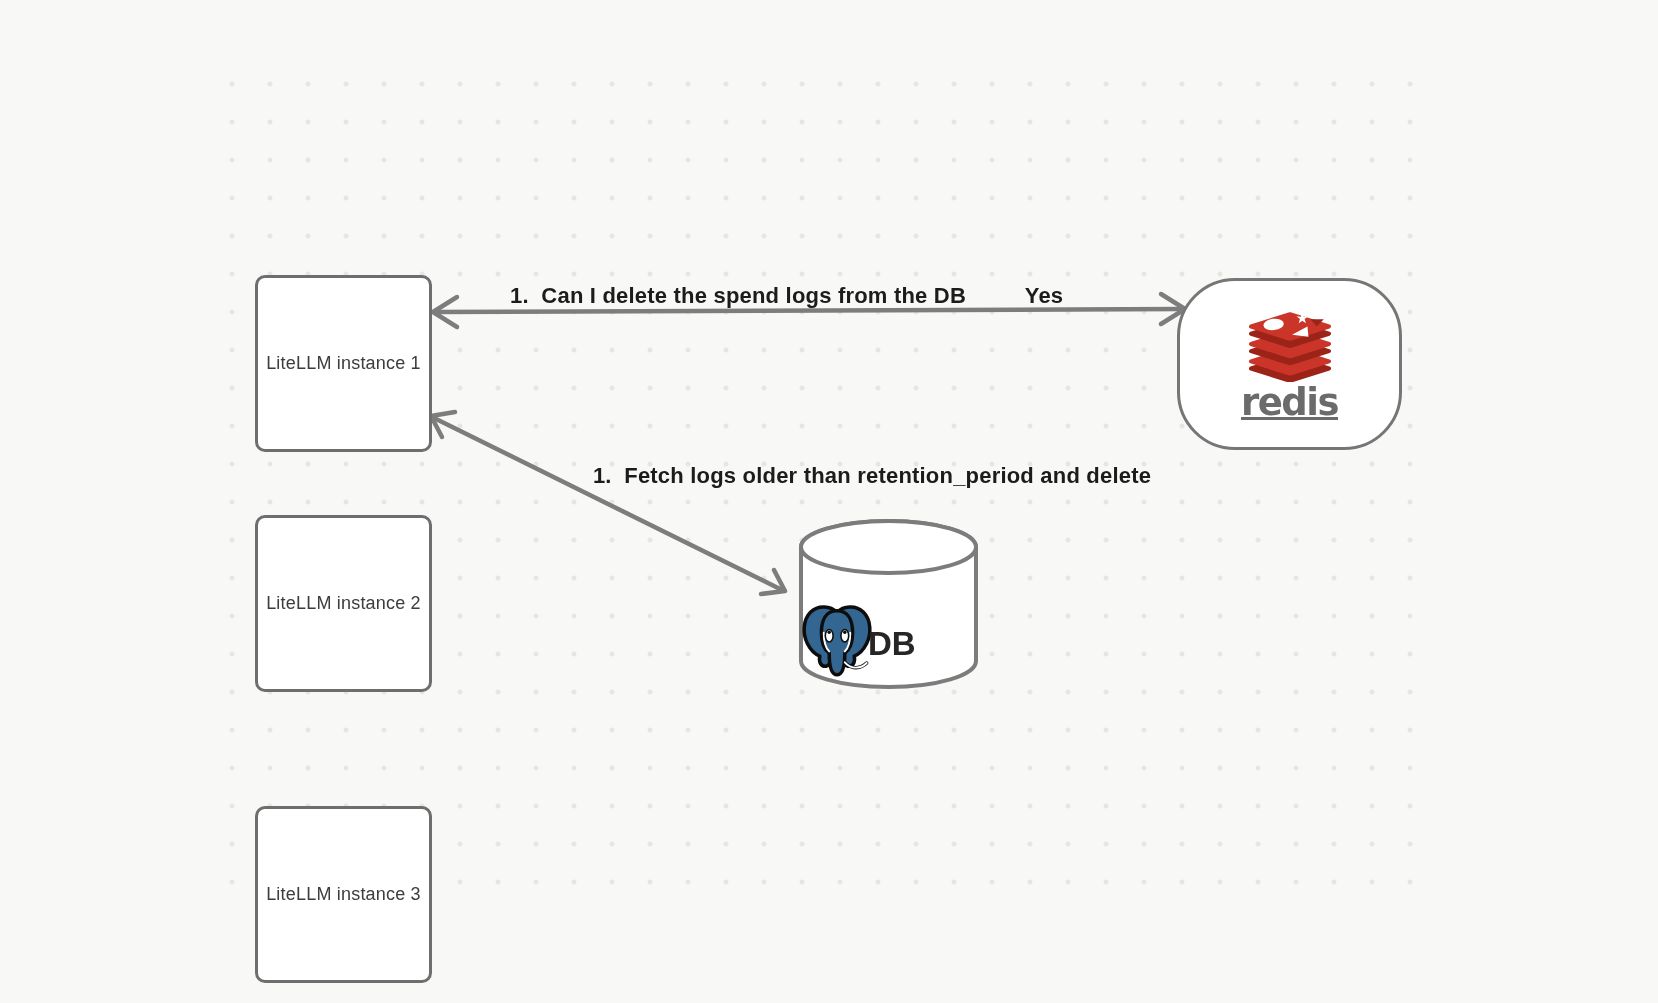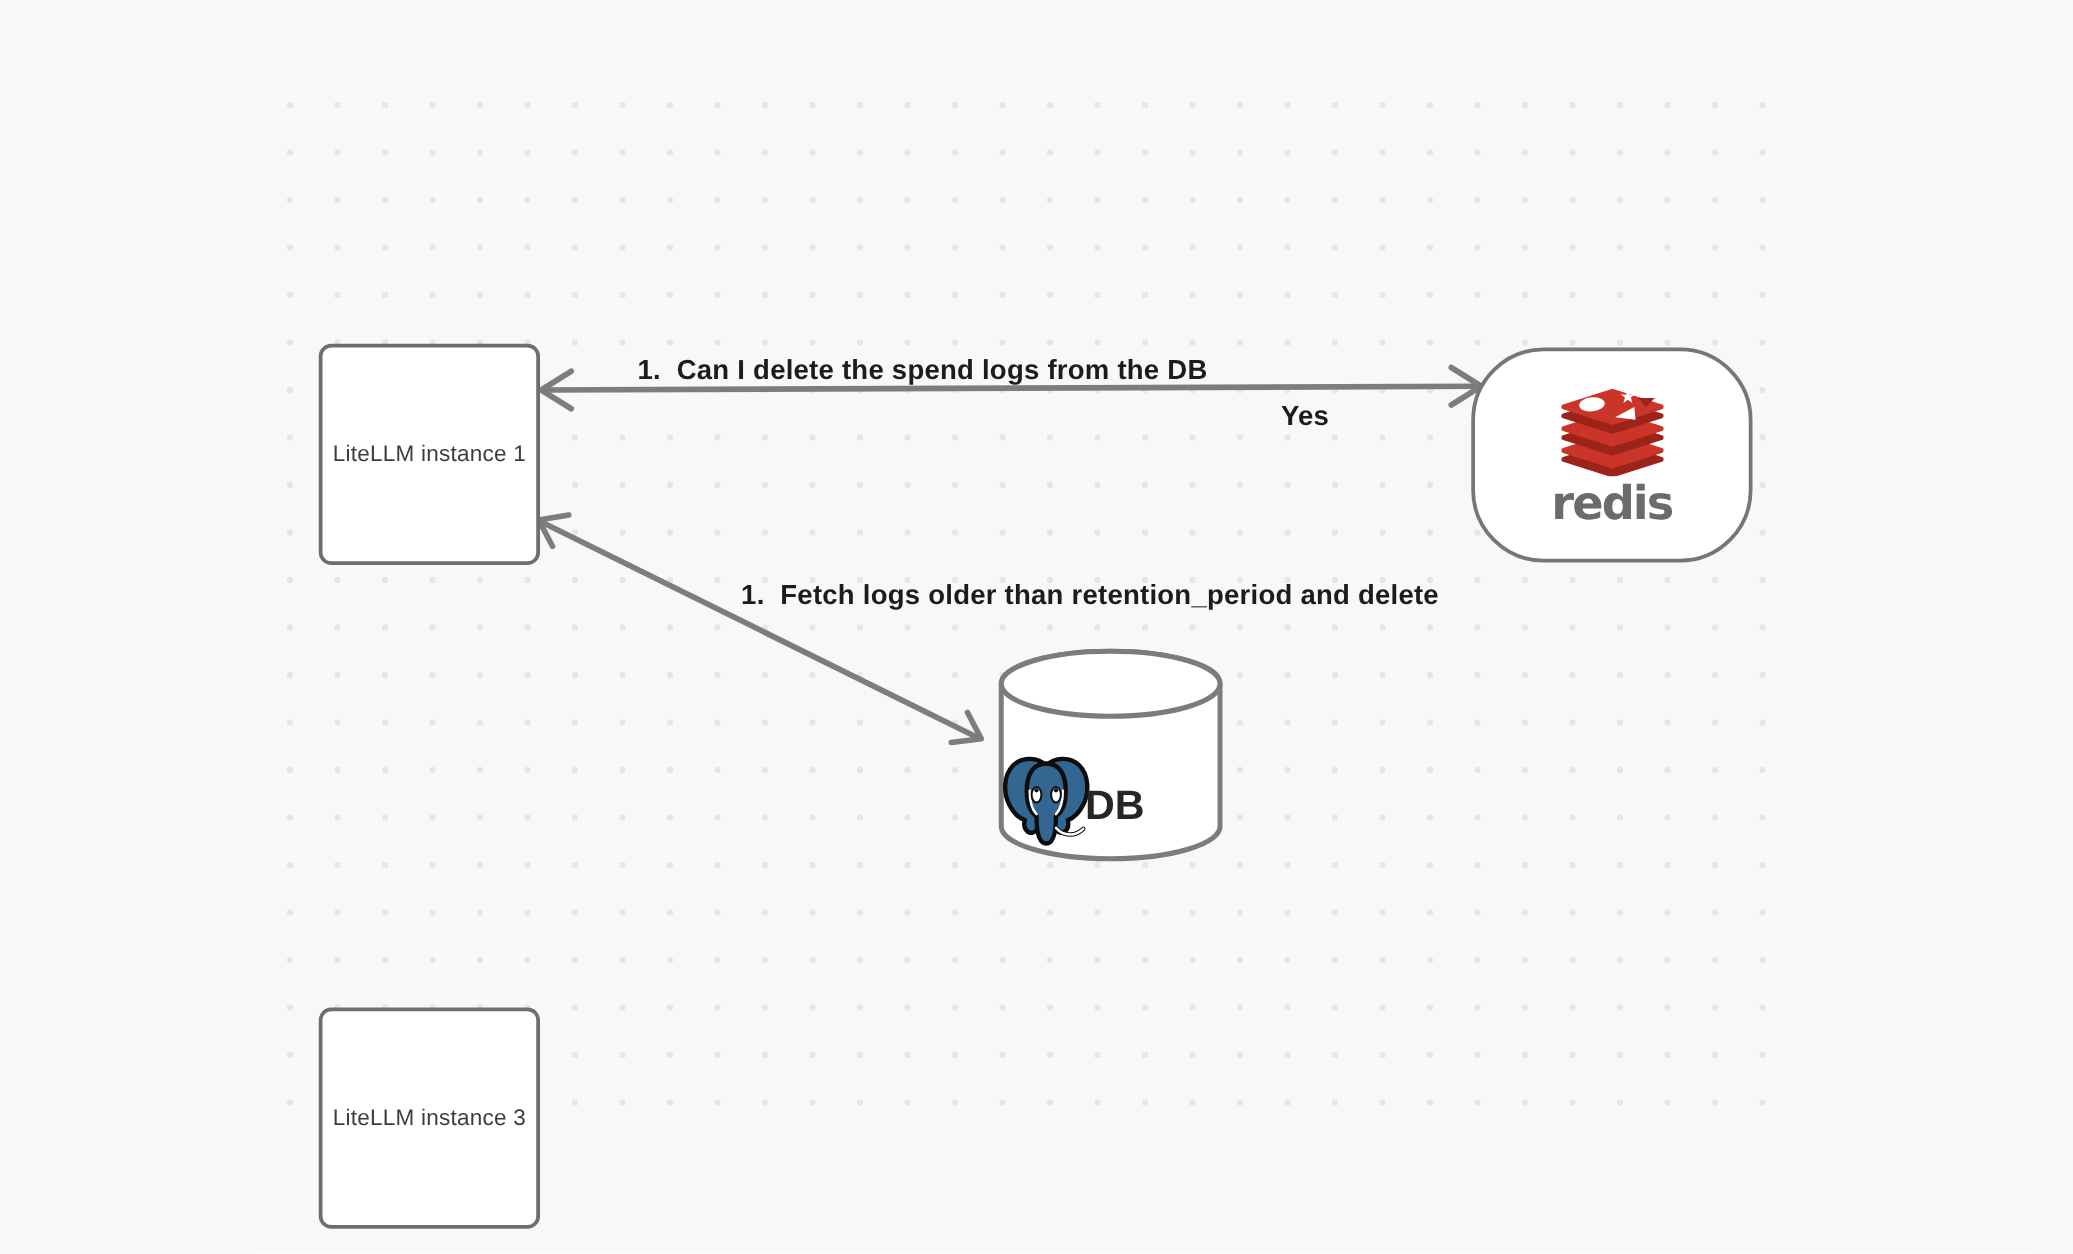--- a/index.html
+++ b/index.html
@@ -65,20 +65,21 @@
     padding-top: 4px;
   }
   .redis-wordmark {
     font-family: "DejaVu Sans", sans-serif;
     font-weight: bold;
     font-size: 37px;
     line-height: 1;
     color: #6b6b6b;
     letter-spacing: -1.5px;
     margin-top: -2px;
+    text-decoration: underline;
   }
   .db-node {
     position: absolute;
     left: 798px;
     top: 518px;
     width: 181px;
     height: 172px;
   }
   .db-cylinder {
     position: absolute;
@@ -107,21 +108,21 @@
   .edge-label {
     position: absolute;
     transform: translate(-50%, -50%);
     font-weight: bold;
     font-size: 22px;
     color: #1c1c1c;
     white-space: pre;
     letter-spacing: 0.2px;
   }
   .edge-label-1 { left: 738px; top: 296px; text-align: right; }
-  .edge-label-yes { left: 1044px; top: 296px; margin-top: 37px; }
+  .edge-label-yes { left: 1044px; top: 296px; }
   .edge-label-2 { left: 872px; top: 476px; }
 </style>
 </head>
 <body>
 
 <div class="canvas">
 
   <div class="dot-grid"></div>
 
   <svg class="edges-layer" viewBox="0 0 1658 1003" fill="none">
@@ -132,20 +133,23 @@
     </g>
     <g stroke="#7d7d7d" stroke-width="4.5" stroke-linecap="round" stroke-linejoin="round">
       <line x1="434" y1="418" x2="782" y2="590"></line>
       <polyline points="455,412 431,416 442,437"></polyline>
       <polyline points="774,570 785,591 761,594"></polyline>
     </g>
   </svg>
 
   <div class="node instance instance-1">
     <span>LiteLLM instance 1</span>
+  </div>
+  <div class="node instance instance-2">
+    <span>LiteLLM instance 2</span>
   </div>
   <div class="node instance instance-3">
     <span>LiteLLM instance 3</span>
   </div>
 
   <div class="node redis-node">
     <span>
       <svg width="82" height="70" viewBox="0 0 80 68">
 
         <path d="M2,55 L40,43 L78,55 L40,67 Z" fill="#9c2318" stroke="#9c2318" stroke-width="4" stroke-linejoin="round"></path>

